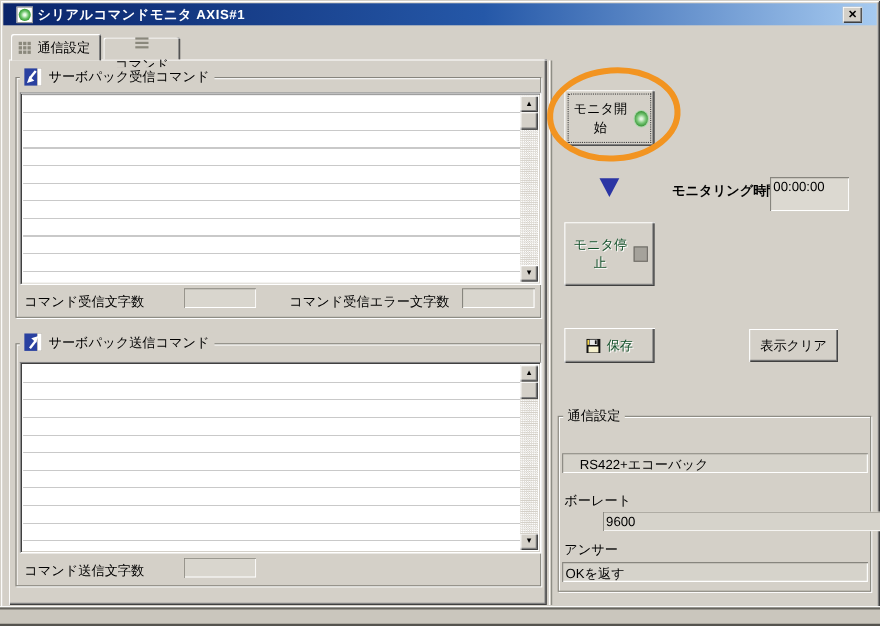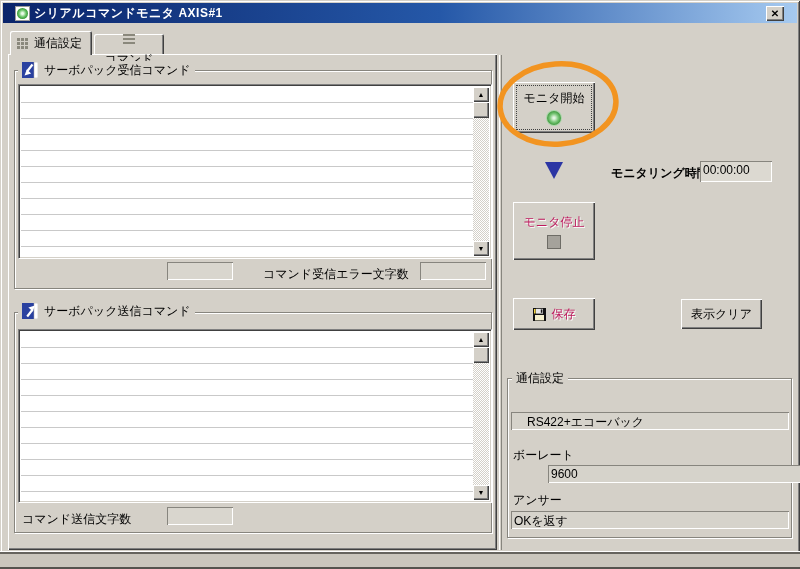--- a/index.html
+++ b/index.html
@@ -70,42 +70,42 @@
   .lbl{position:absolute;white-space:nowrap;z-index:2;}
   .field{position:absolute;background:#d9d6ce;z-index:2;padding:2px 3px;overflow:hidden;white-space:nowrap;
     box-shadow:inset 1px 1px 0 #87857e,inset -1px -1px 0 #fff;}
   .l-recv-count{left:22px;top:266px;}
   .f-recv-count{left:167px;top:262px;width:66px;height:18px;}
   .l-recv-err{left:263px;top:266px;}
   .f-recv-err{left:420px;top:262px;width:66px;height:18px;}
   .l-send-count{left:22px;top:511px;}
   .f-send-count{left:167px;top:507px;width:66px;height:18px;}
   .l-time{left:611px;top:165px;font-weight:bold;}
-  .f-time{left:700px;top:161px;width:72px;height:21px;background:#dcd9d1;}
+  .f-time{left:700px;top:161px;width:72px;height:31px;background:#dcd9d1;}
   .l-protocol{left:513px;top:394px;}
   .f-protocol{left:511px;top:412px;width:278px;height:18px;background:#d6d3cb;padding-left:16px;}
   .l-baud{left:513px;top:447px;}
   .f-baud{left:511px;top:465px;width:278px;height:18px;background:#d6d3cb;margin-left:37px;}
   .l-answer{left:513px;top:492px;}
   .f-answer{left:511px;top:511px;width:278px;height:18px;background:#d6d3cb;}
   
   .divider{position:absolute;left:499px;top:55px;width:3px;height:495px;
     border-left:1px solid #fff;border-right:1px solid #87857e;}
   .bottom-strip{position:absolute;left:0;top:551px;width:800px;height:18px;background:#cac6bd;
     border-top:1px solid #fff;box-shadow:inset 0 2px 0 #66645e,inset 0 -2px 0 #55534e;}
   
   .btn{position:absolute;background:#d4d0c8;border:0;z-index:2;
     box-shadow:inset 1px 1px 0 #fff,inset -1px -1px 0 #404040,inset -2px -2px 0 #808080;
-    display:flex;flex-direction:column;align-items:center;justify-content:center;gap:4px;
+    display:flex;flex-direction:row;align-items:center;justify-content:center;gap:4px;
     font-family:"Liberation Sans",sans-serif;font-size:12px;color:#000;cursor:default;}
   .btn-start{left:513px;top:82px;width:82px;height:51px;outline:1px dotted #404040;outline-offset:-4px;}
   .btn-stop{left:513px;top:202px;width:82px;height:58px;}
   .btn-save{left:513px;top:298px;width:82px;height:32px;flex-direction:row;gap:6px;}
   .btn-clear{left:681px;top:299px;width:81px;height:30px;}
-  .disabled-text{color:#be185d;text-shadow:1px 1px 0 #fff;}
+  .disabled-text{color:#14532d;text-shadow:1px 1px 0 #fff;}
   .start-icon{width:14px;height:14px;border-radius:50%;
     background:radial-gradient(circle,#e2f5e0 10%,#7cc87a 42%,#2e8f2e 78%,#1d6b1d 100%);
     box-shadow:0 0 0 1px #a8d8a8;}
   .stop-icon{width:14px;height:14px;background:#a5a29b;border:1px solid #6e6c66;}
   .triangle{position:absolute;left:545px;top:162px;width:0;height:0;z-index:2;
     border-left:9px solid transparent;border-right:9px solid transparent;border-top:17px solid #2b35a4;}
   .annotation{position:absolute;left:494px;top:59px;width:130px;height:92px;z-index:6;pointer-events:none;}
 </style>
 </head>
 <body>
@@ -151,20 +151,21 @@
     <div class="scrollbar">
       <div class="sb-btn sb-up">
           <span>▲</span>
         </div>
       <div class="sb-thumb"></div>
       <div class="sb-btn sb-down">
           <span>▼</span>
         </div>
     </div>
   </div>
+  <span class="lbl l-recv-count">コマンド受信文字数</span>
   <div class="field f-recv-count"></div>
   <span class="lbl l-recv-err">コマンド受信エラー文字数</span>
   <div class="field f-recv-err"></div>
 
   <div class="groupbox g2"></div>
   <div class="legend legend-2">
     <svg class="gb-icon" viewBox="0 0 16 16">
       <rect x="0" y="0" width="12" height="16" fill="#2a41a0"></rect>
       <rect x="12" y="0" width="4" height="16" fill="#ffffff" stroke="#b0aca4" stroke-width="0.5"></rect>
       <path d="M5.2 13.5 L10.5 6.8" stroke="#ffffff" stroke-width="2.2" fill="none"></path>

